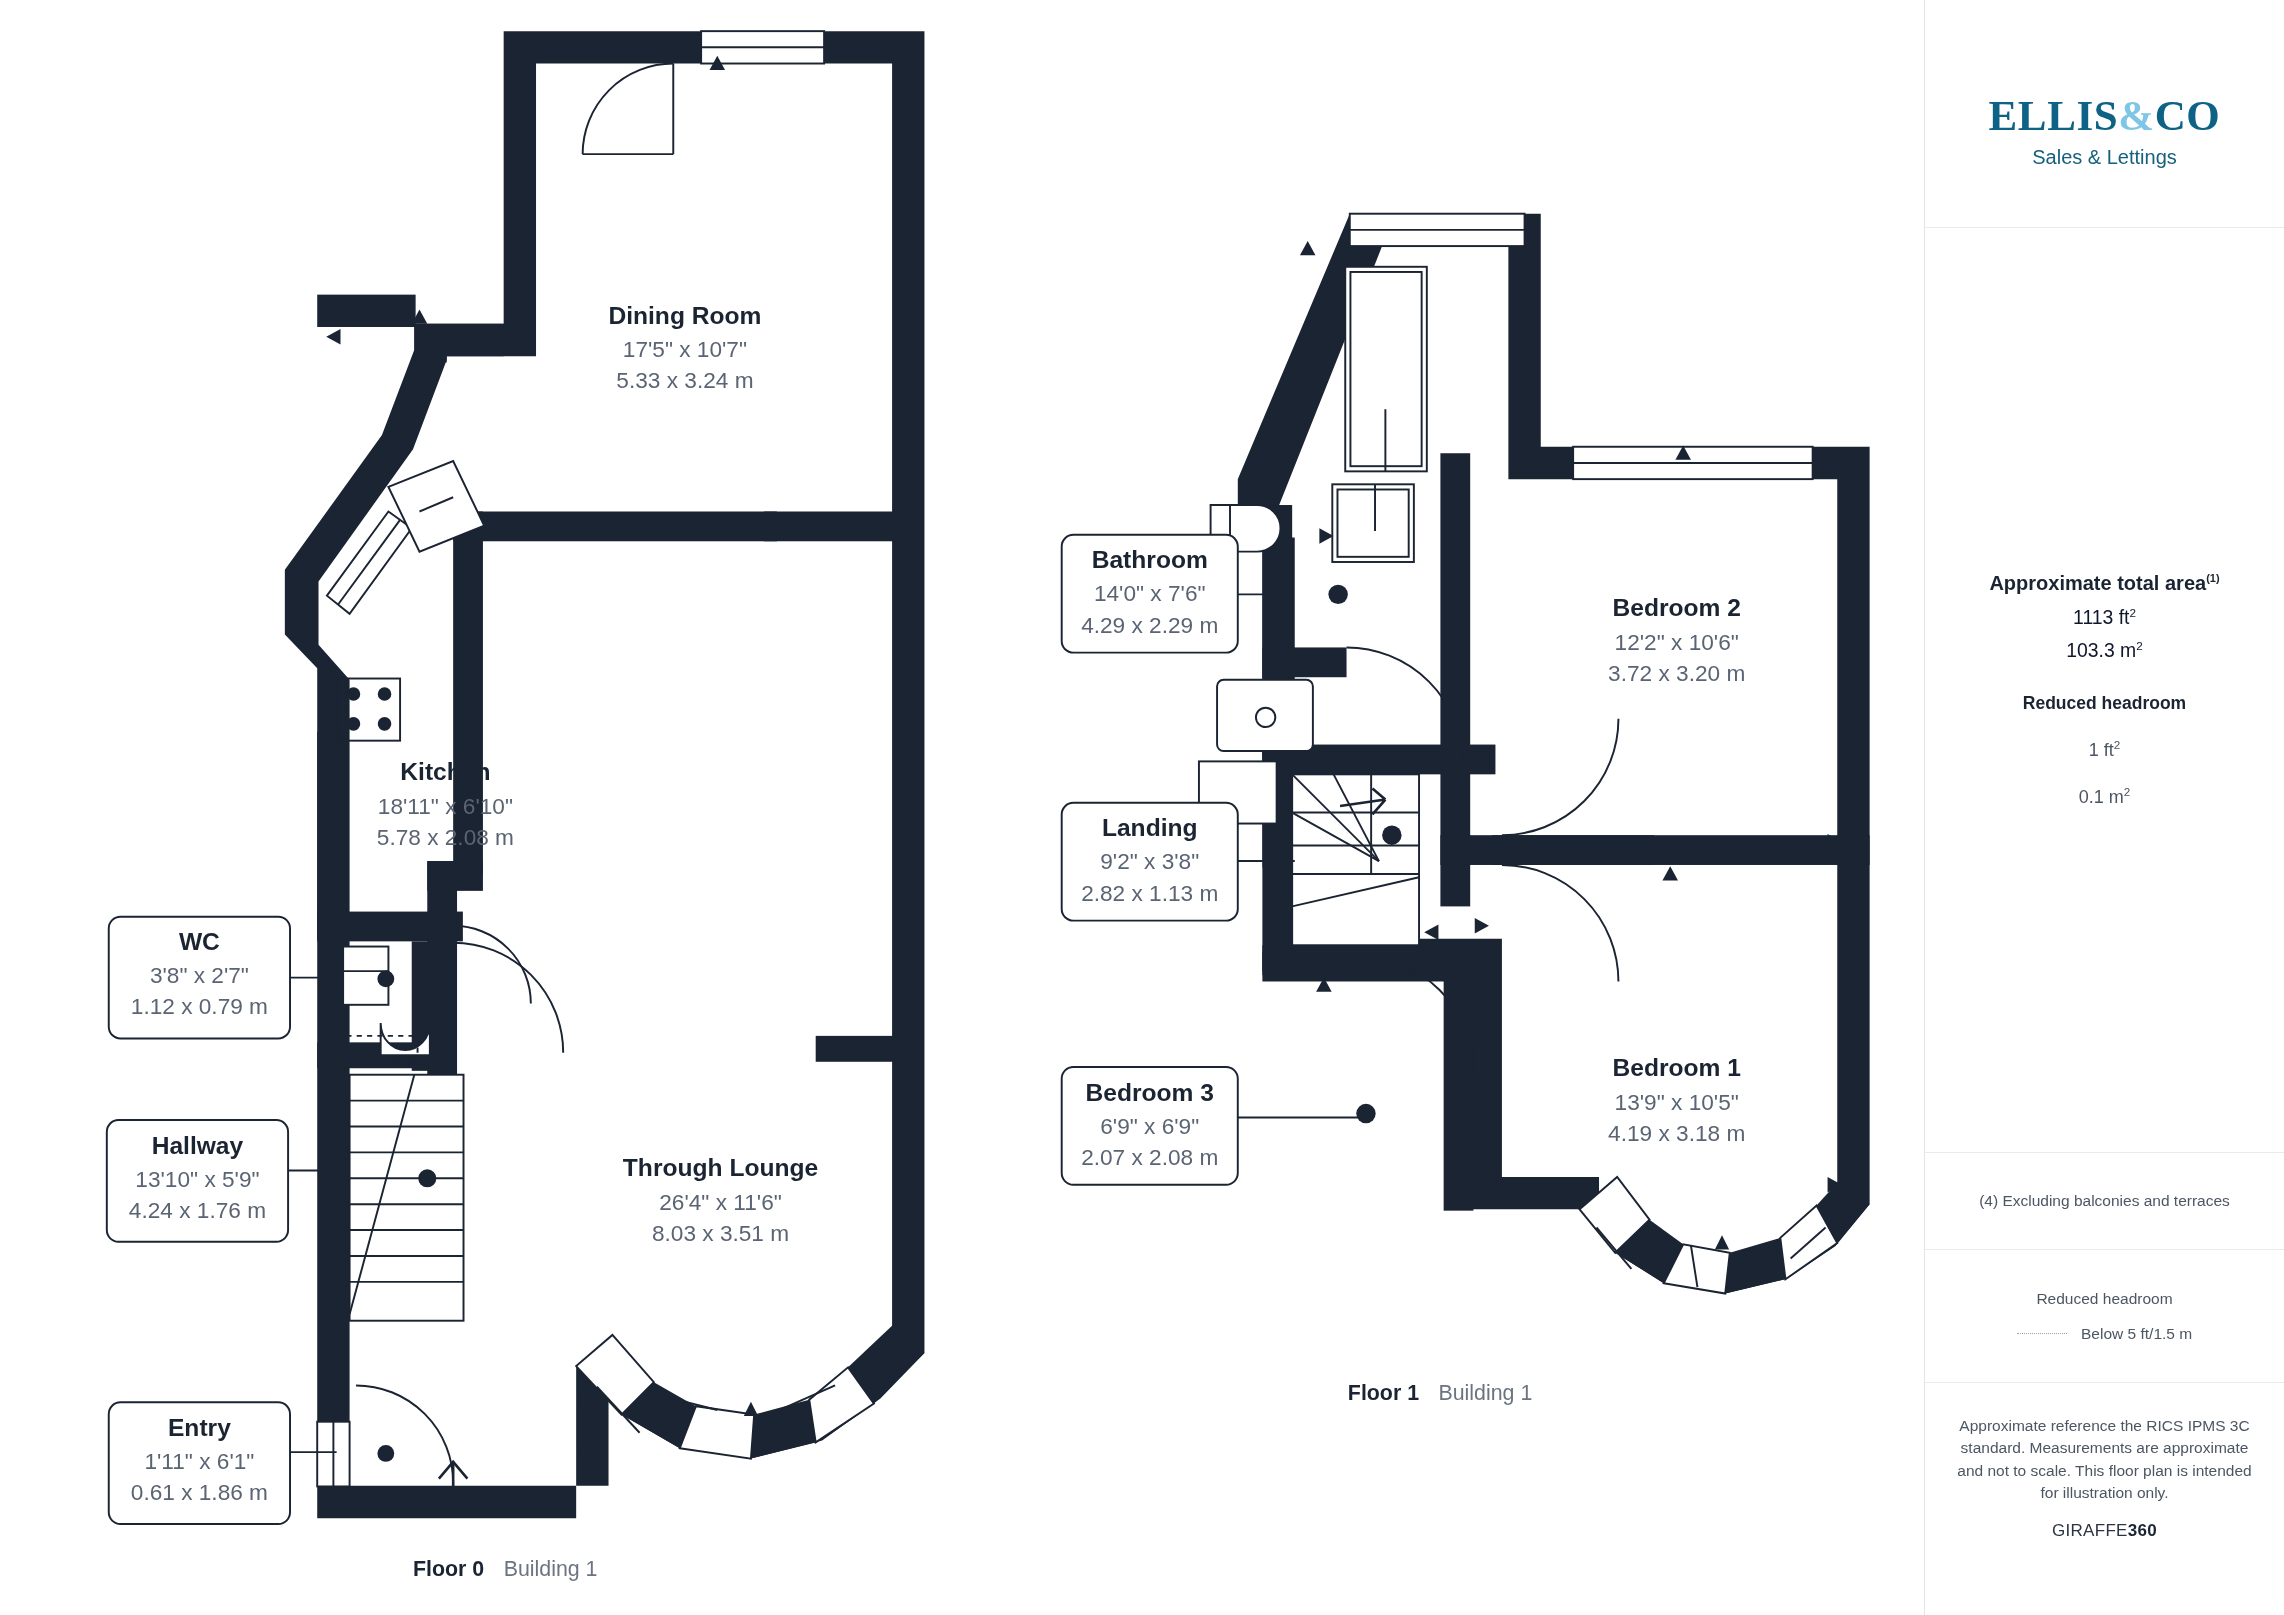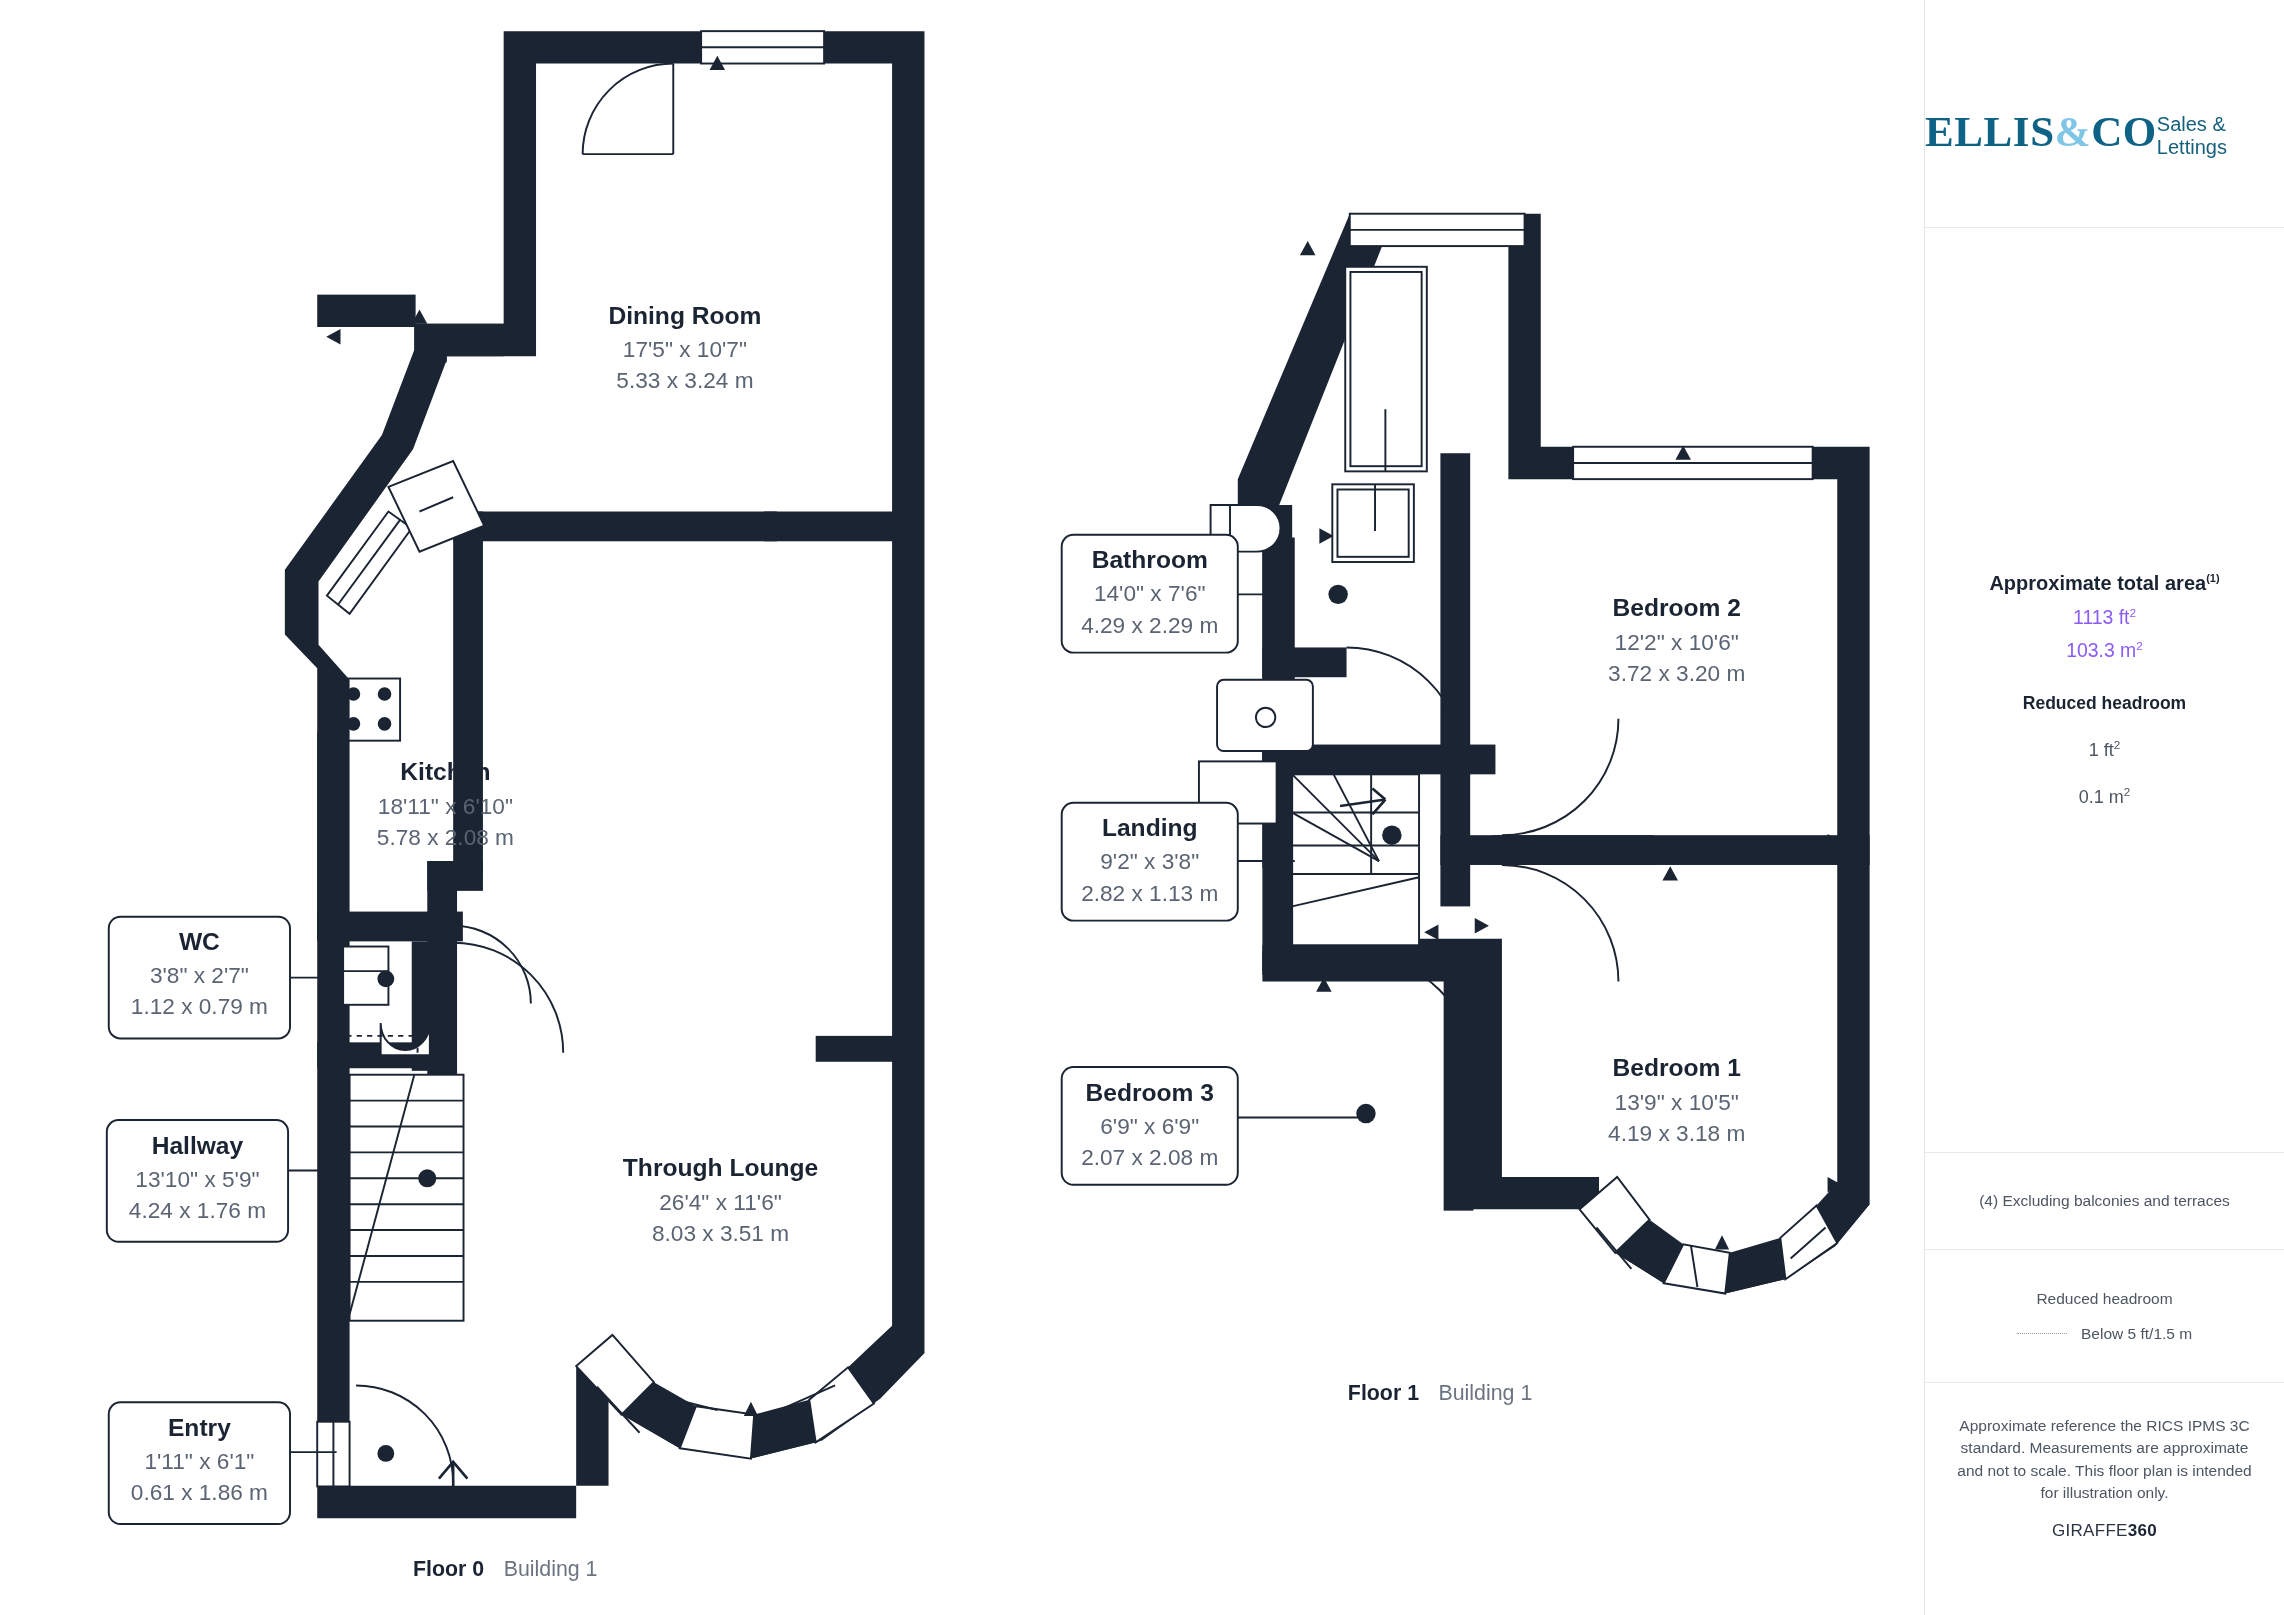--- a/index.html
+++ b/index.html
@@ -32,40 +32,40 @@
     position: absolute; right: 0; top: 0;
     width: 360px; height: 1616px;
     border-left: 1.9px solid #e3e5e8;
     background: #fff;
     display: flex; flex-direction: column;
   }
   .sb-sect { width:100%; }
   .sb-div { border-bottom: 1.9px solid #e8eaec; }
 
   #logo-sect {
-    height: 228px; display:flex; 
+    height: 228px; display:flex; flex-direction:column;
     align-items:center; justify-content:center; padding-top: 35px;
   }
   .logo-main {
     font-family: "Liberation Serif", serif;
     font-size: 43px; font-weight: 700; letter-spacing: 0.6px;
     color: #0d6285; line-height: 1;
   }
   .logo-amp { color: #7fc6e6; font-family:"Liberation Serif", serif; }
   .logo-sub {
     font-size: 20px; color: #15607d; margin-top: 9px; font-weight: 400;
   }
 
   #area-sect {
     flex: 1 1 auto; display:flex; flex-direction:column;
     align-items:center; justify-content:center; text-align:left;
   }
   .area-title { font-size: 20px; font-weight:700; color:#1b2432; }
   .area-title sup { font-size: 11px; vertical-align: super; }
-  .area-val { font-size: 19.4px; color:#8b5cf6; margin-top: 10.4px; }
+  .area-val { font-size: 19.4px; color:#0f172a; margin-top: 10.4px; }
   .area-sub-title { font-size: 17.5px; font-weight:700; color:#1b2432; margin-top: 30px; }
   .area-sub-val { font-size: 18px; color:#4d5663; margin-top: 24px; }
   .sup2 { font-size: 11.7px; vertical-align: super; }
 
   #foot1-sect { height: 97px; display:flex; align-items:center; justify-content:center; }
   .foot-note { font-size: 15.5px; color:#4d5663; text-align:center; }
 
   #foot2-sect { height: 133px; display:flex; flex-direction:column;
                 align-items:center; justify-content:center; gap:17px; }
   .legend-title { font-size: 15.5px; color:#4d5663; }

